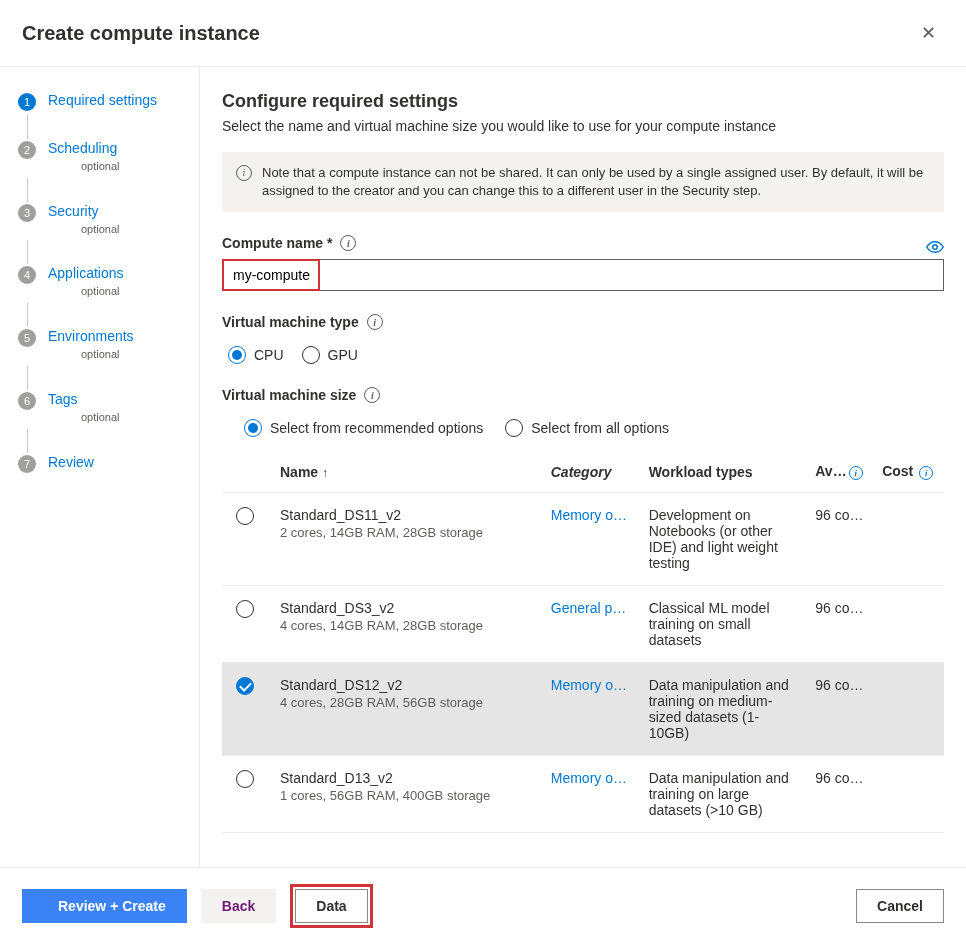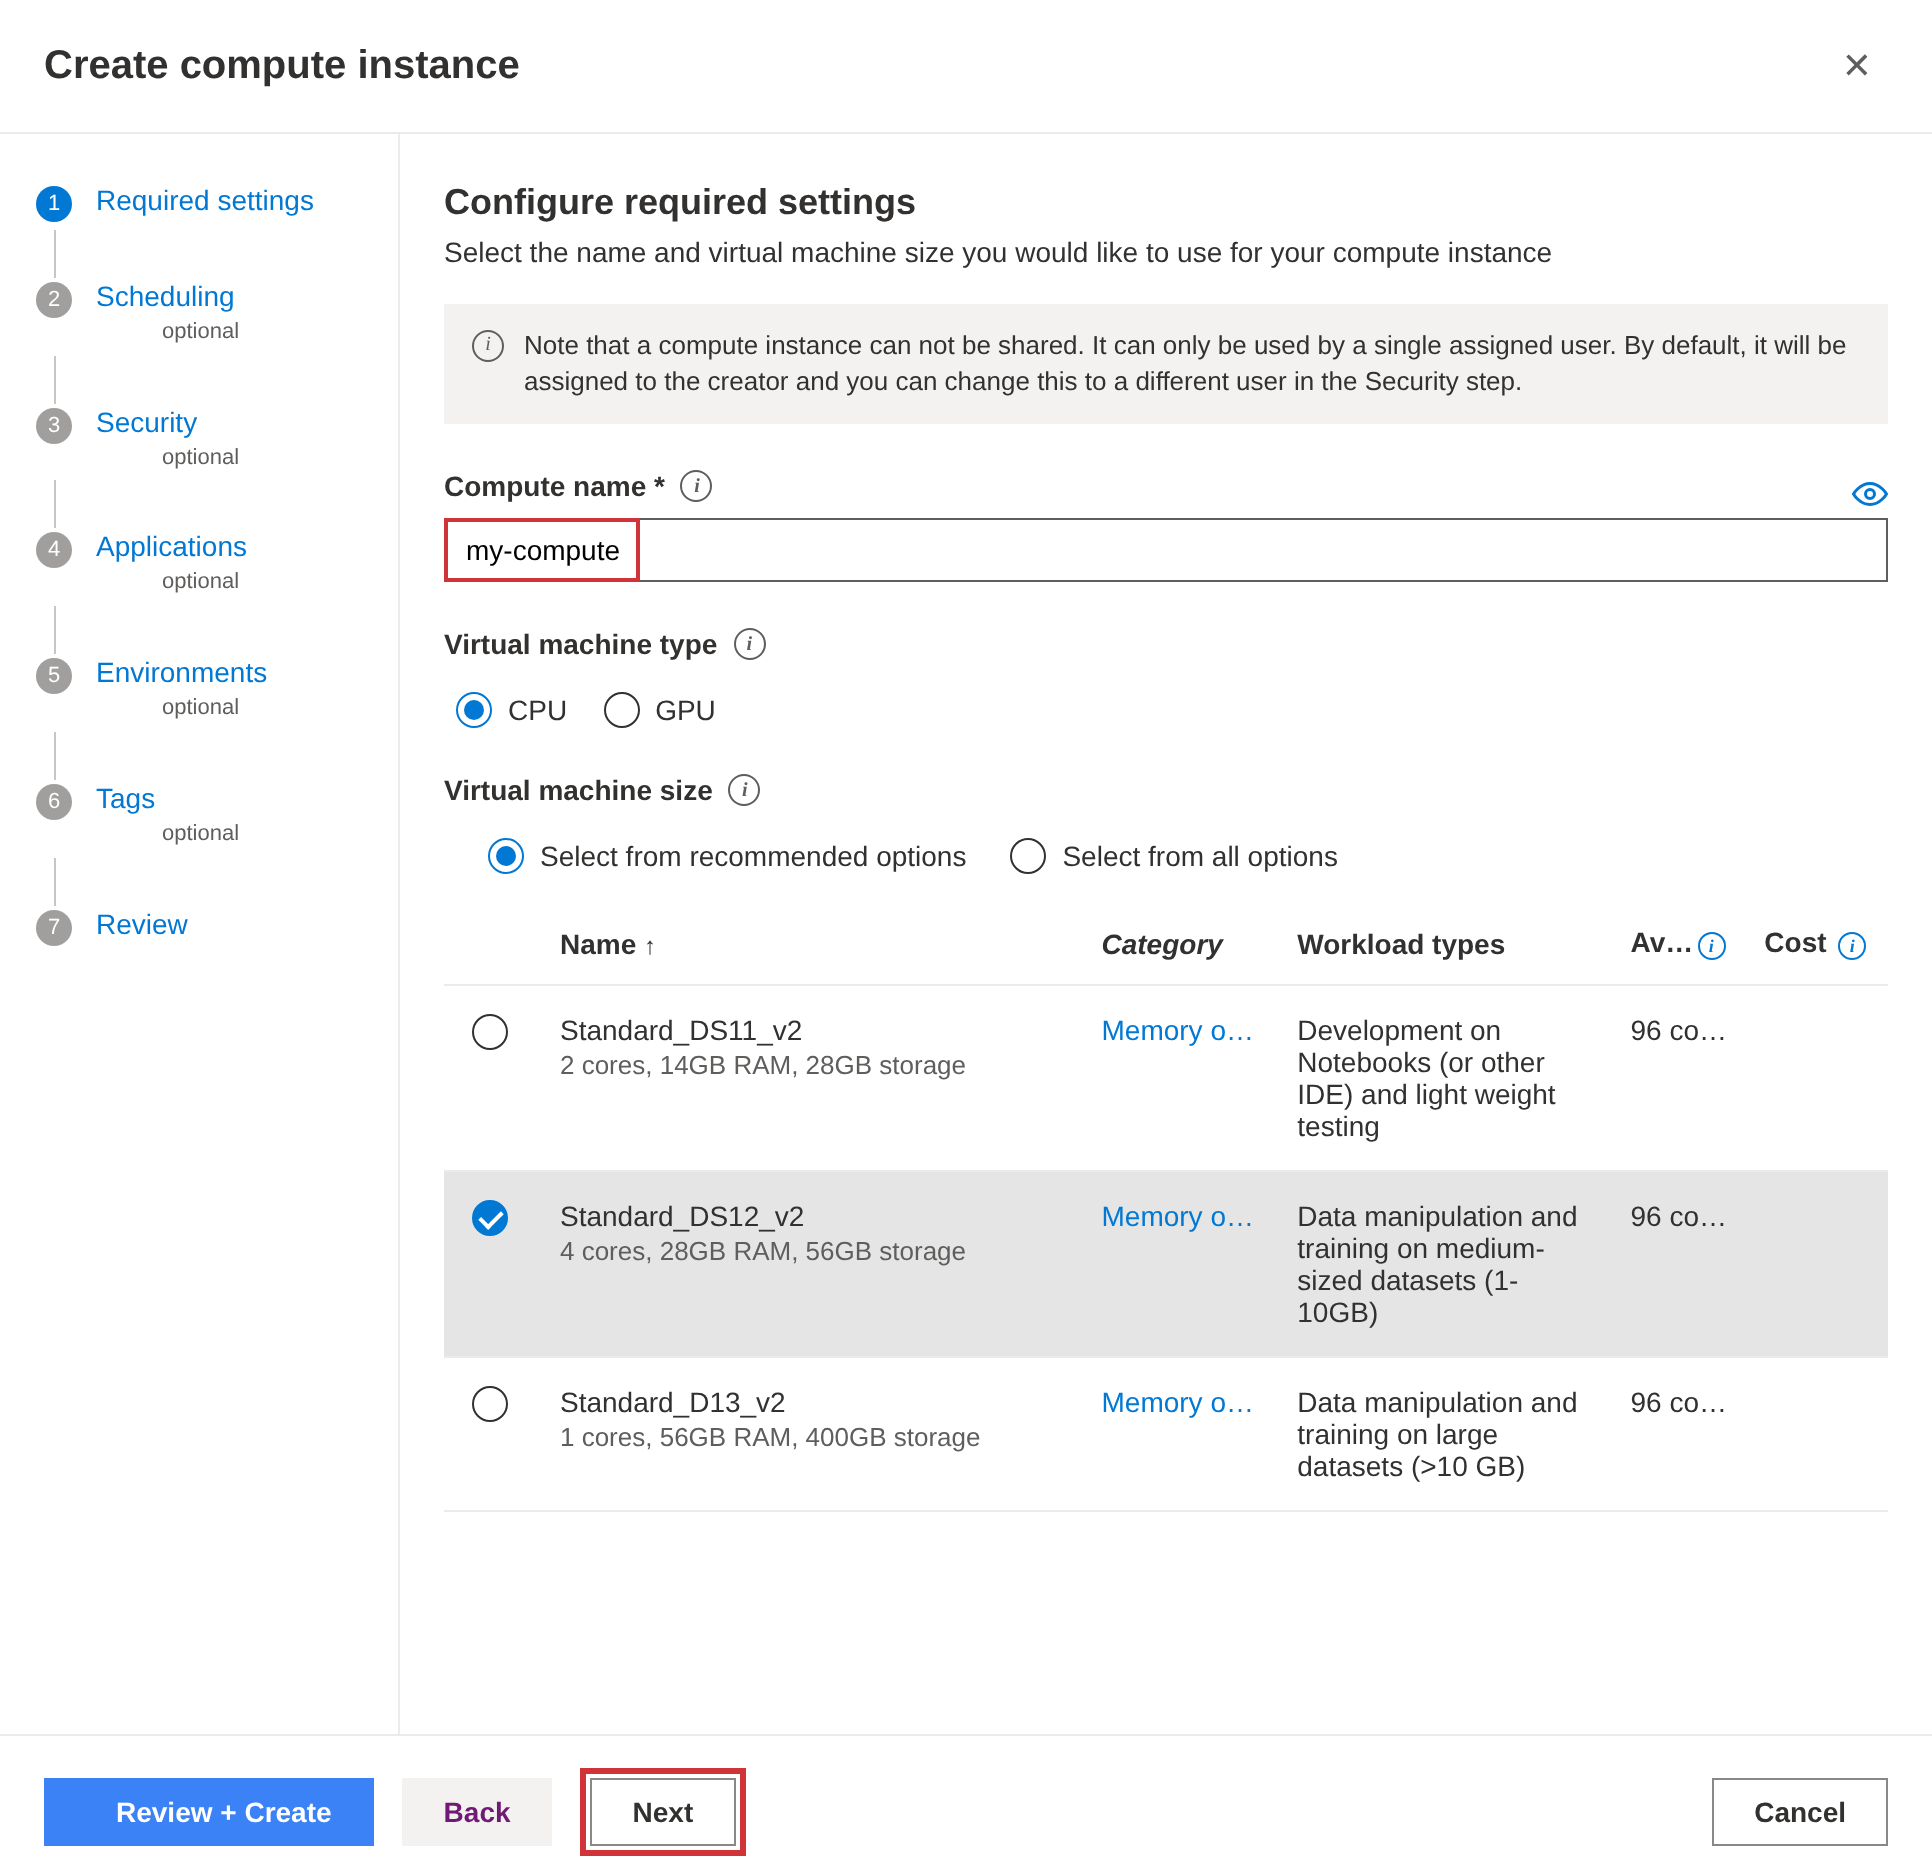--- a/index.html
+++ b/index.html
@@ -436,20 +436,35 @@
             </td>
             <td>
               <span class="cat-link">Memory o…</span>
             </td>
             <td>Development on Notebooks (or other IDE) and light weight testing</td>
             <td>
               <span class="trunc">96 co…</span>
             </td>
             <td></td>
           </tr>
+          <tr>
+            <td><span class="row-radio"></span></td>
+            <td>
+              <div class="vm-name">Standard_DS3_v2</div>
+              <div class="vm-spec">4 cores, 14GB RAM, 28GB storage</div>
+            </td>
+            <td>
+              <span class="cat-link">General p…</span>
+            </td>
+            <td>Classical ML model training on small datasets</td>
+            <td>
+              <span class="trunc">96 co…</span>
+            </td>
+            <td></td>
+          </tr>
           <tr class="selected-row">
             <td><span class="row-radio checked"></span></td>
             <td>
               <div class="vm-name">Standard_DS12_v2</div>
               <div class="vm-spec">4 cores, 28GB RAM, 56GB storage</div>
             </td>
             <td>
               <span class="cat-link">Memory o…</span>
             </td>
             <td>Data manipulation and training on medium-sized datasets (1-10GB)</td>
@@ -475,17 +490,17 @@
           </tr>
         </tbody>
     </table>
   </div>
 </div>
 
 <div class="footer">
   <button class="btn primary">Review + Create</button>
   <button class="btn secondary">Back</button>
   <span class="btn next-wrap">
-    <button class="btn outline">Next</button>
+    <button class="btn outline">Data</button>
   </span>
   <span class="spacer"></span>
   <button class="btn outline">Cancel</button>
 </div>
 
 </body></html>

